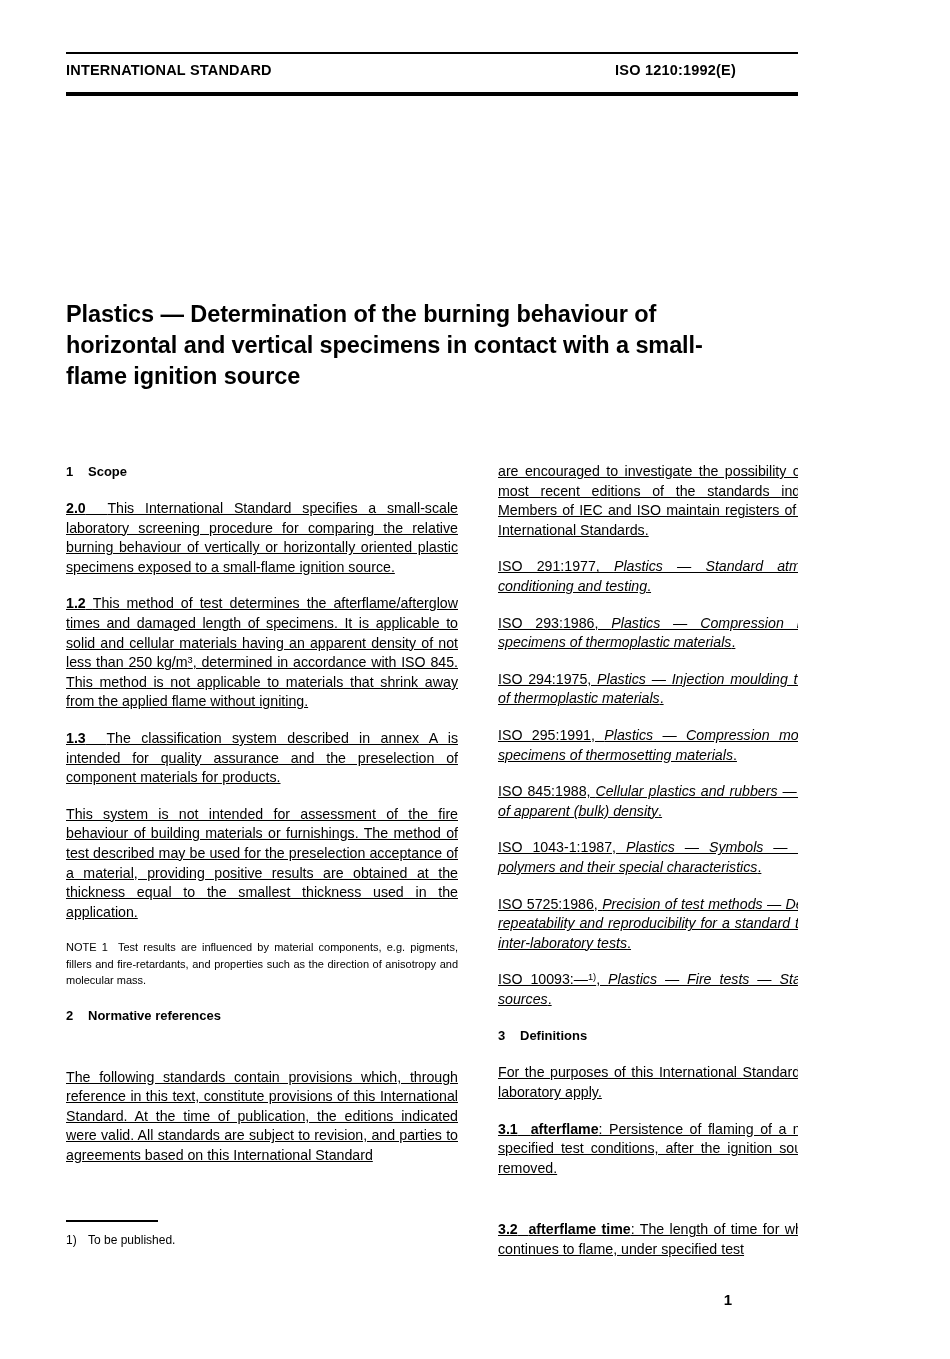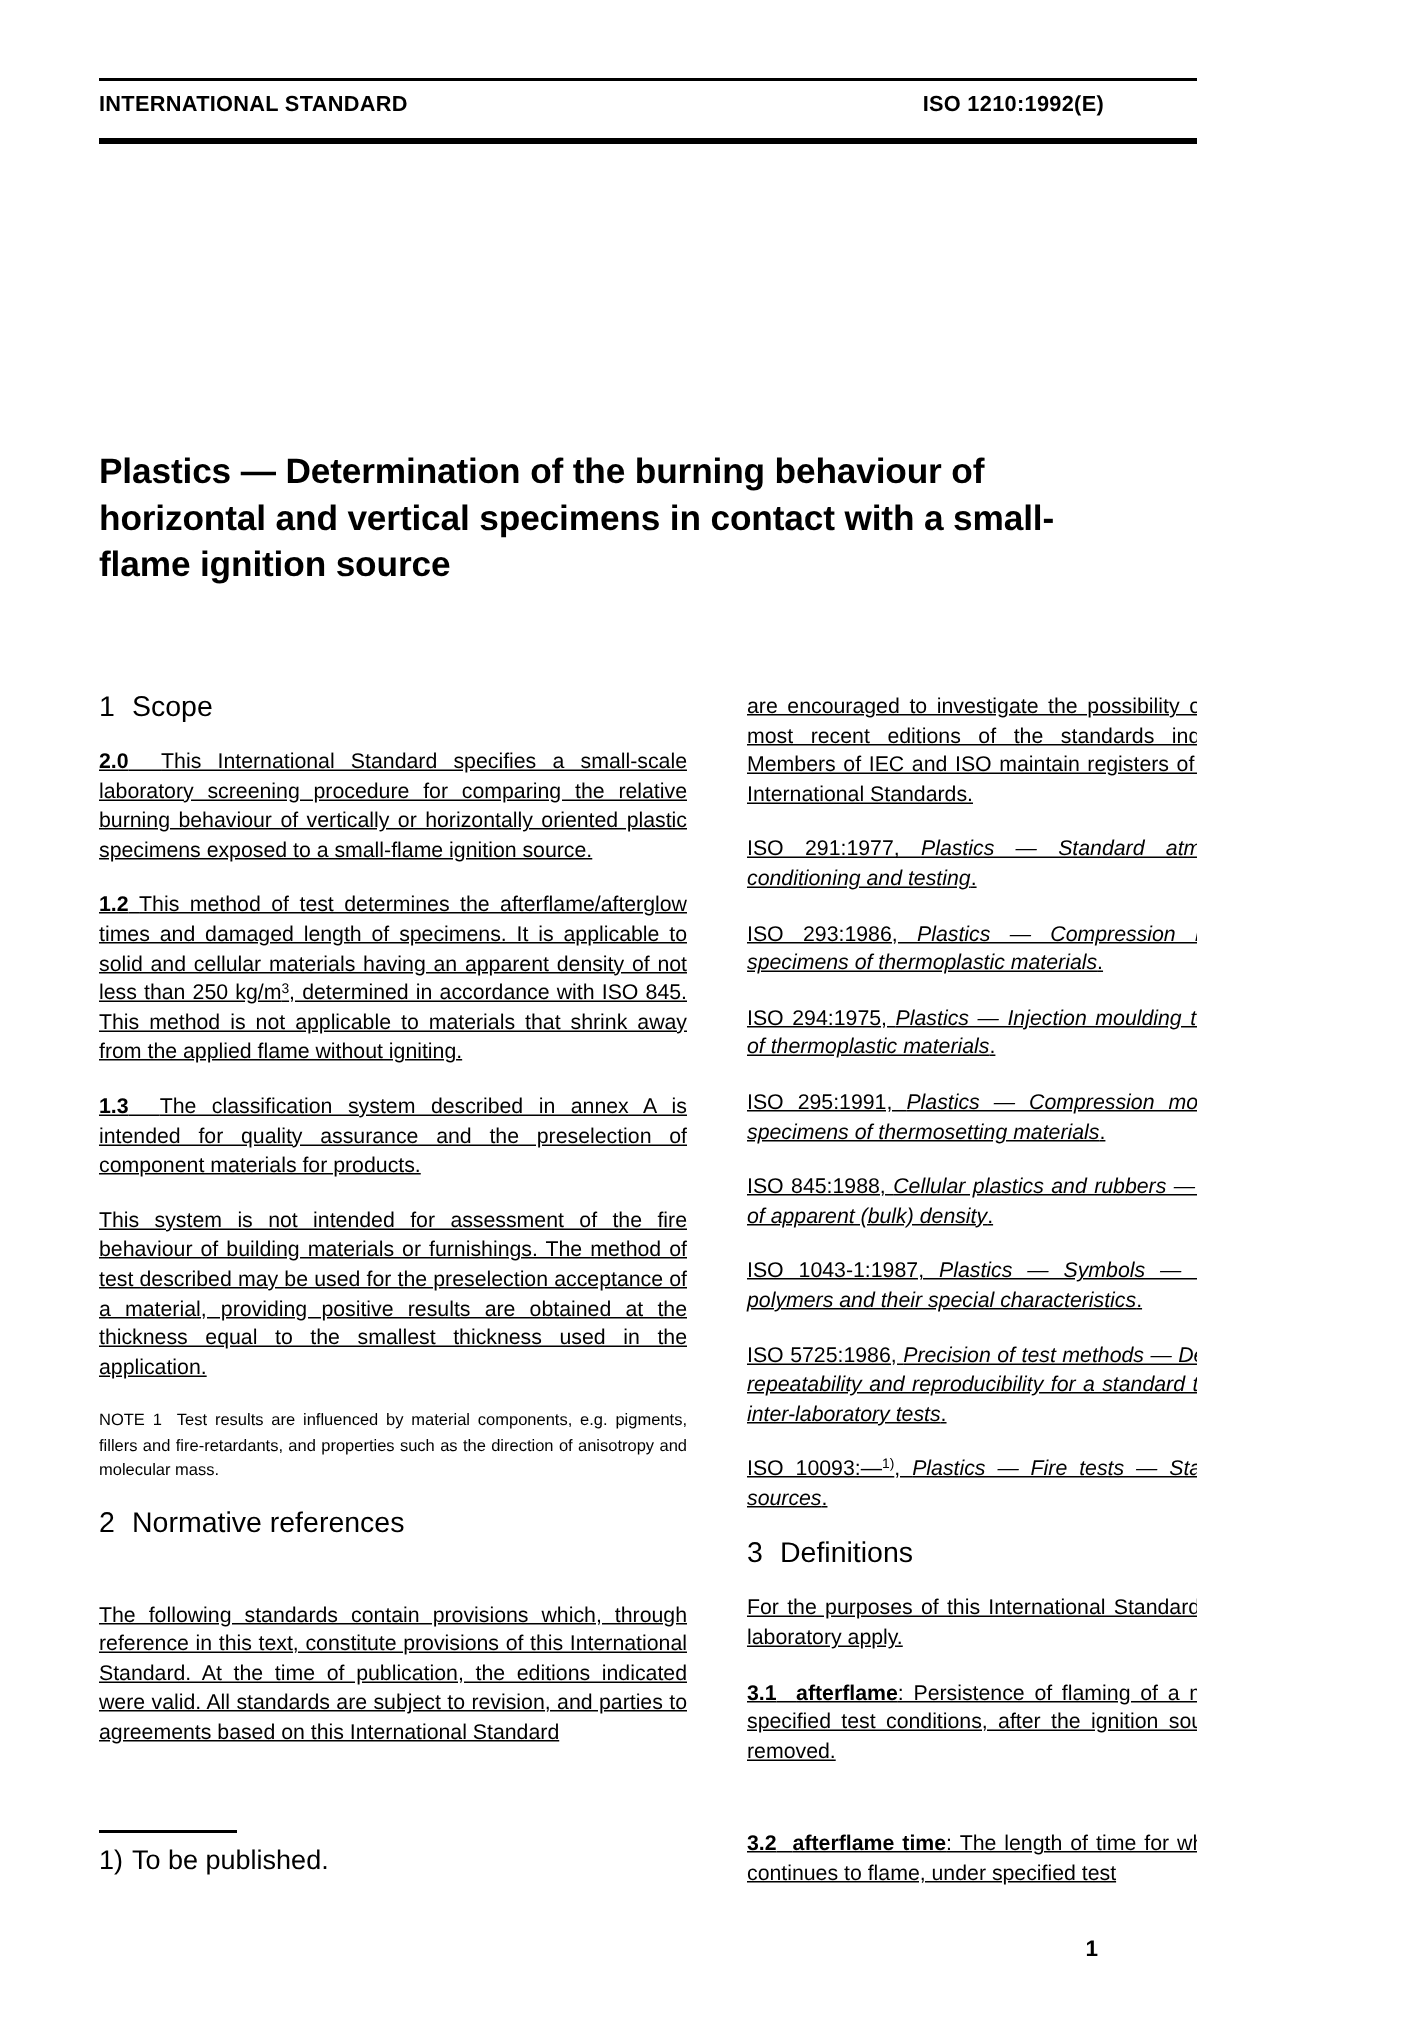--- a/index.html
+++ b/index.html
@@ -77,22 +77,22 @@
   p.body {
     margin: 0 0 17px 0;
     text-align: justify;
     text-justify: inter-word;
     text-decoration: underline;
   }
   p.last { margin-bottom: 0; margin-top: 42px; }
 
   h2.clause {
     margin: 0 0 17px 0;
-    font-size: 19px;
-    font-weight: normal;
+    font-size: 13px;
+    font-weight: bold;
     line-height: 20px;
   }
   h2.clause .num { display: inline-block; min-width: 22px; }
 
   .cnum { font-weight: bold; }
   .term { font-weight: bold; }
   .it { font-style: italic; }
 
   sup { font-size: 0.65em; vertical-align: 0.45em; line-height: 0; }
 
@@ -111,21 +111,21 @@
   .footnote-rule {
     position: absolute;
     left: 66px; top: 1220px;
     width: 92px; height: 1.5px;
     background: #000;
   }
   .footnote {
     position: absolute;
     left: 66px; top: 1232px;
     width: 392px;
-    font-size: 18px;
+    font-size: 12px;
     line-height: 16px;
   }
   .footnote .fn-mark { display: inline-block; min-width: 22px; }
 
   
   .folio {
     position: absolute;
     right: 66px; top: 1291px;
     font-size: 15px;
     font-weight: bold;

